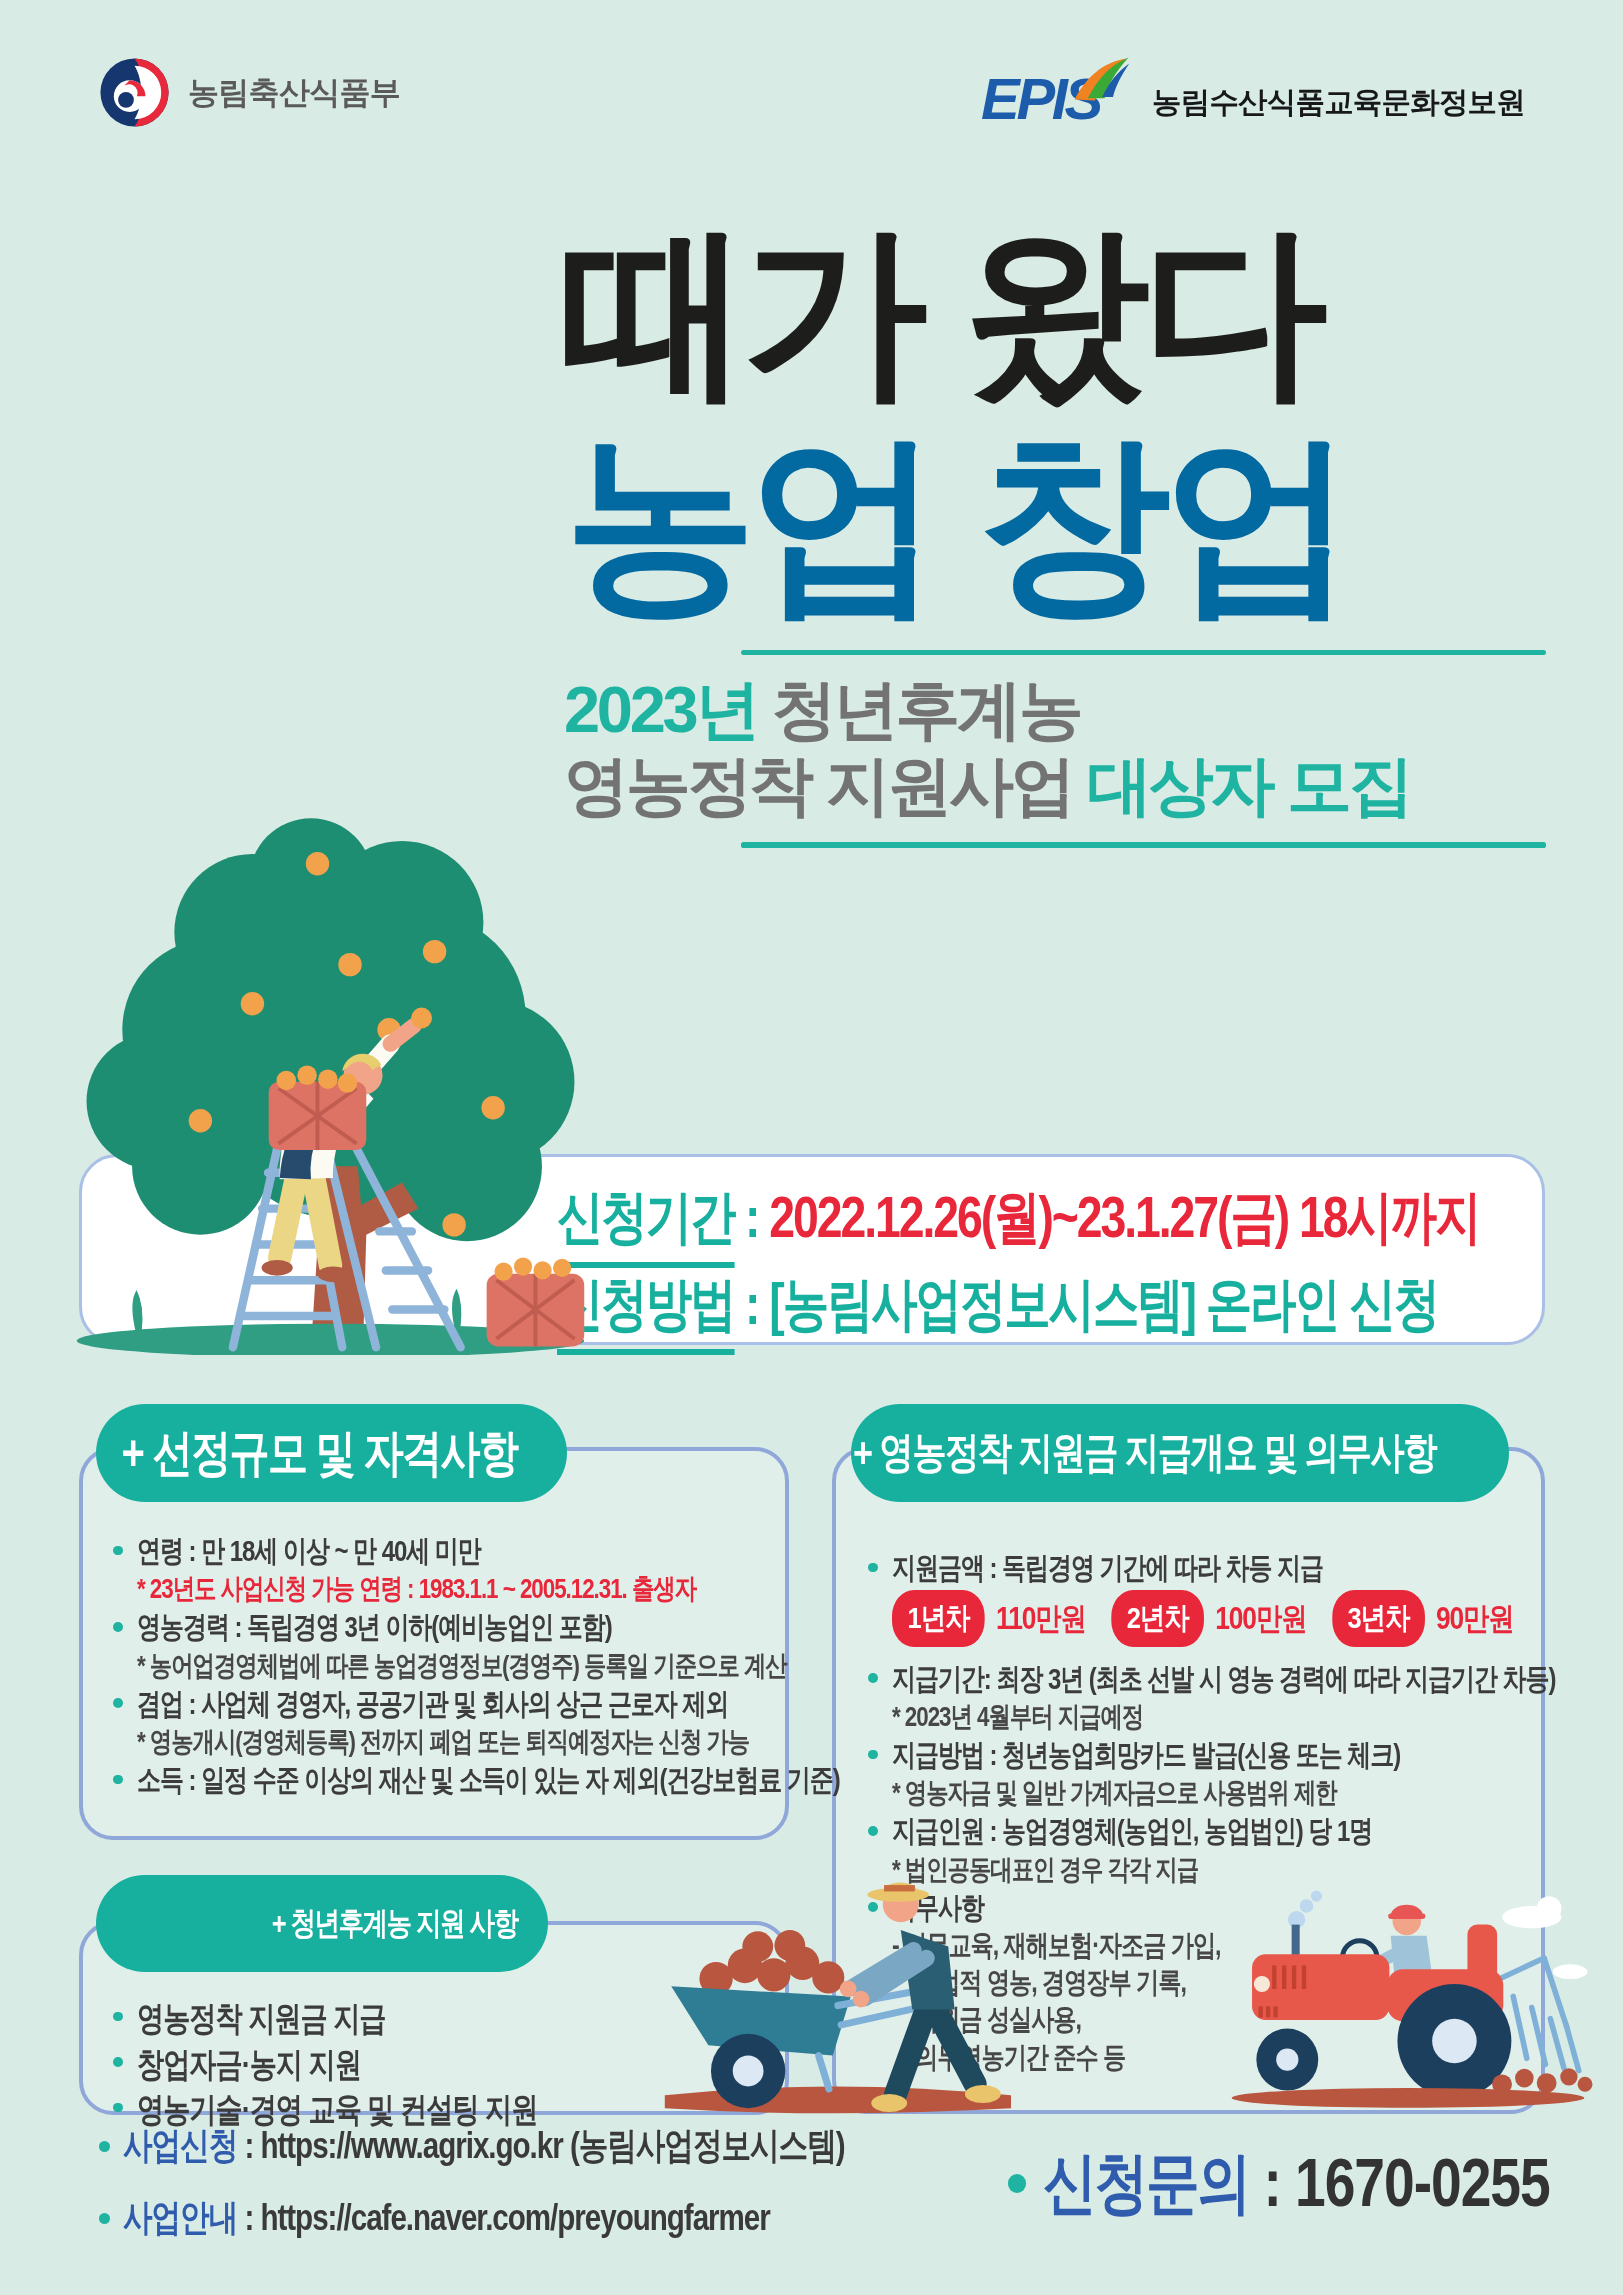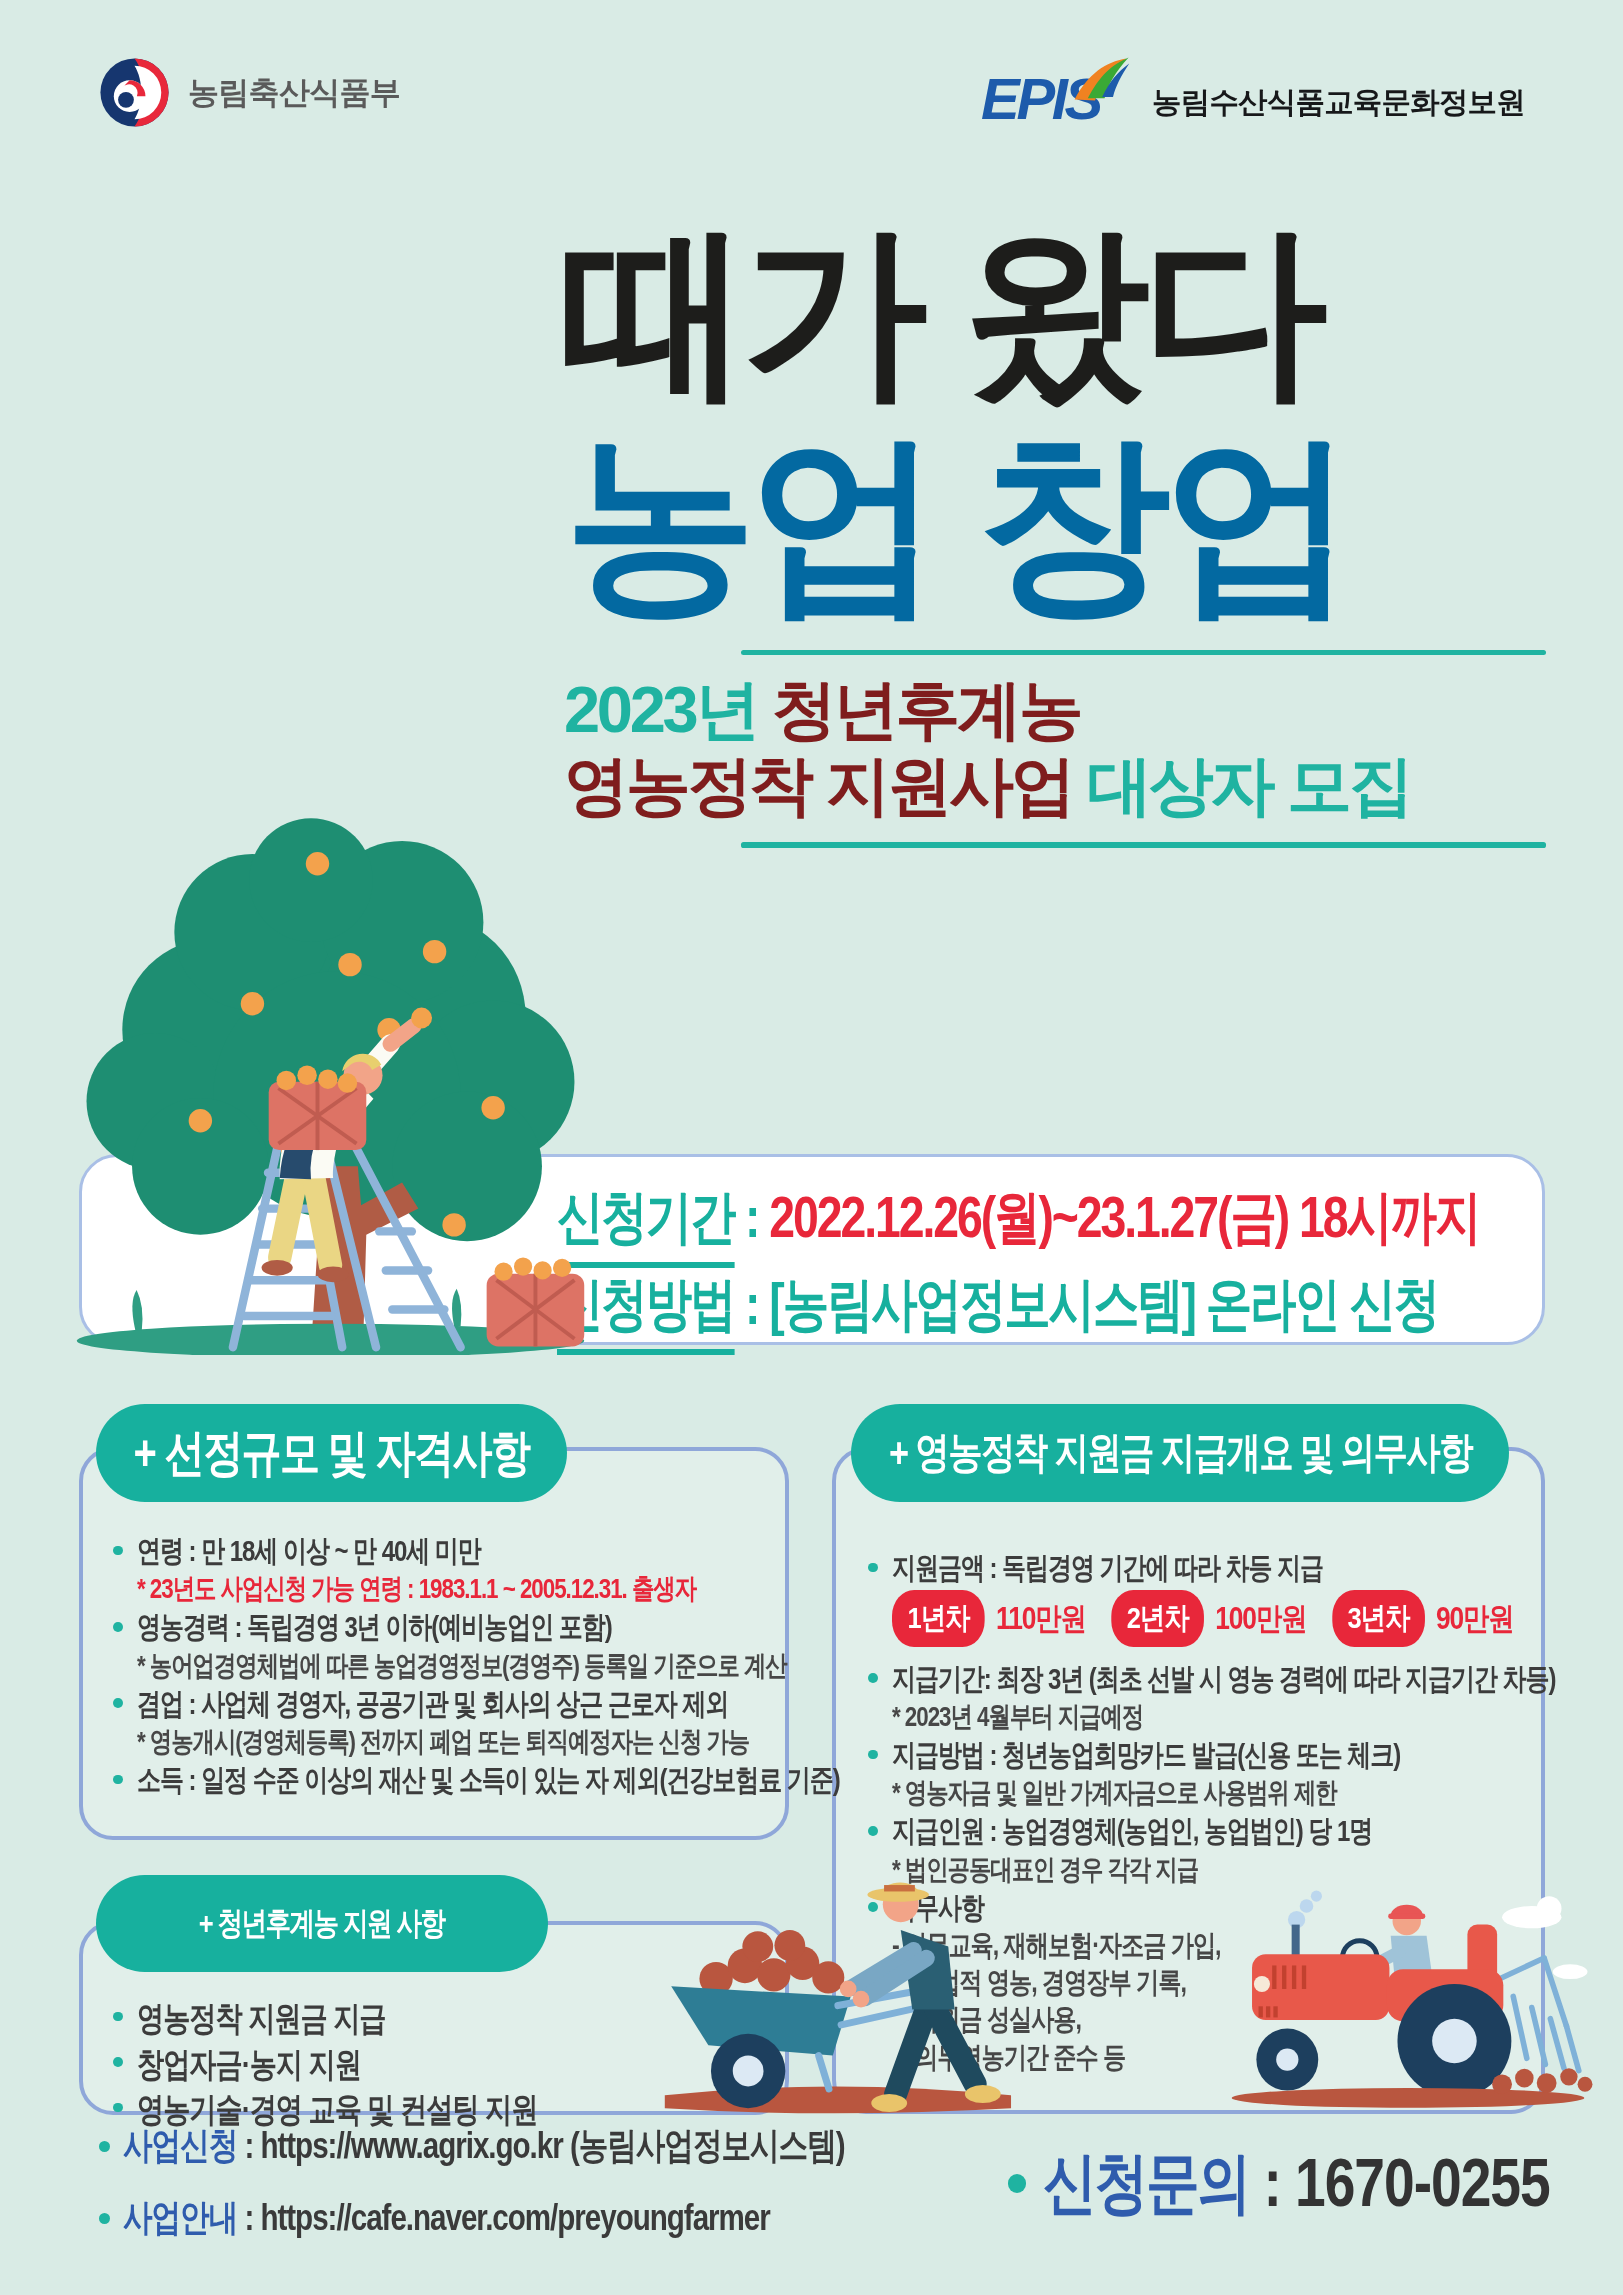--- a/index.html
+++ b/index.html
@@ -22,40 +22,40 @@
   .epis-word{position:absolute;left:0;bottom:0;font-style:italic;font-weight:900;font-size:58px;color:#1d5bab;letter-spacing:-3.3px;}
   .epis-swoosh{position:absolute;right:3.9px;top:-5.2px;}
   .epis-name{font-size:29.4px;font-weight:800;color:#17181a;letter-spacing:-0.7px;padding-bottom:9.2px;}
 
   
   #hero{right:77px;top:216px;width:982px;z-index:1;}
   .t1{font-size:186px;line-height:1.02;font-weight:900;color:#1d1d1b;letter-spacing:-7.9px;}
   .t2{font-size:193px;line-height:1.02;font-weight:700;color:#0369a1;letter-spacing:-8.5px;margin-top:18.3px;}
   .hr{width:805px;height:5.2px;border-radius:2.6px;background:#1fb3a1;margin:29px 0 0 auto;}
   .sub{margin-top:17px;font-size:65px;font-weight:900;letter-spacing:-3.3px;line-height:1.17;}
-  .teal{color:#1fb3a1;} .blue{color:#7f1d1d;}
+  .teal{color:#1fb3a1;} .blue{color:#737373;}
   .hr2{margin-top:18.3px;}
   .desc{margin-top:29px;font-size:52px;font-weight:600;color:#3e3e3c;letter-spacing:-2.6px;line-height:1.23;}
 
   
   #apply-box{left:79px;top:1154px;width:1466px;height:191px;background:#ffffff;
     border:3.9px solid #a9bfe6;border-radius:38px;box-sizing:border-box;z-index:1;}
   .apply-row{position:absolute;left:475px;font-size:58px;font-weight:800;letter-spacing:-2.6px;}
   .apply-row.r1{top:22px;} .apply-row.r2{top:109px;}
   .apply-lbl{color:#17b09e;border-bottom:6.5px solid #17b09e;padding-bottom:5.2px;display:inline-block;}
   .apply-colon{color:#17b09e;}
   .v-red{color:#e8273a;} .v-teal{color:#17b09e;}
 
   
   .panel{position:absolute;border:4.6px solid #8fa7d9;border-radius:34px;background:rgba(255,255,255,0.22);box-sizing:border-box;z-index:1;}
   #qual-box{left:79px;top:1447px;width:710px;height:393px;}
   #support-box{left:79px;top:1921px;width:710px;height:194px;}
   #benefit-box{left:832px;top:1447px;width:713px;height:667px;}
   .pill{position:absolute;background:#17b09e;color:#fff;font-weight:900;border-radius:52px;
-    display:flex;align-items:center;justify-content:center;z-index:4;letter-spacing:-2px;}
+    display:flex;align-items:center;justify-content:flex-end;z-index:4;letter-spacing:-2px;}
   #qual-pill{left:96px;top:1404px;width:471px;height:98px;font-size:50px;}
   #support-pill{left:96px;top:1875px;width:452px;height:97px;font-size:32px;}
   #benefit-pill{left:851px;top:1404px;width:658px;height:98px;font-size:43px;}
 
   
   .panel-body{position:absolute;z-index:2;}
   #qual-body{left:113px;top:1535px;width:661px;}
   #support-body{left:113px;top:2001px;width:654px;}
   #benefit-body{left:868px;top:1552px;width:674px;}
   .line{display:flex;align-items:flex-start;margin-bottom:7.2px;}

